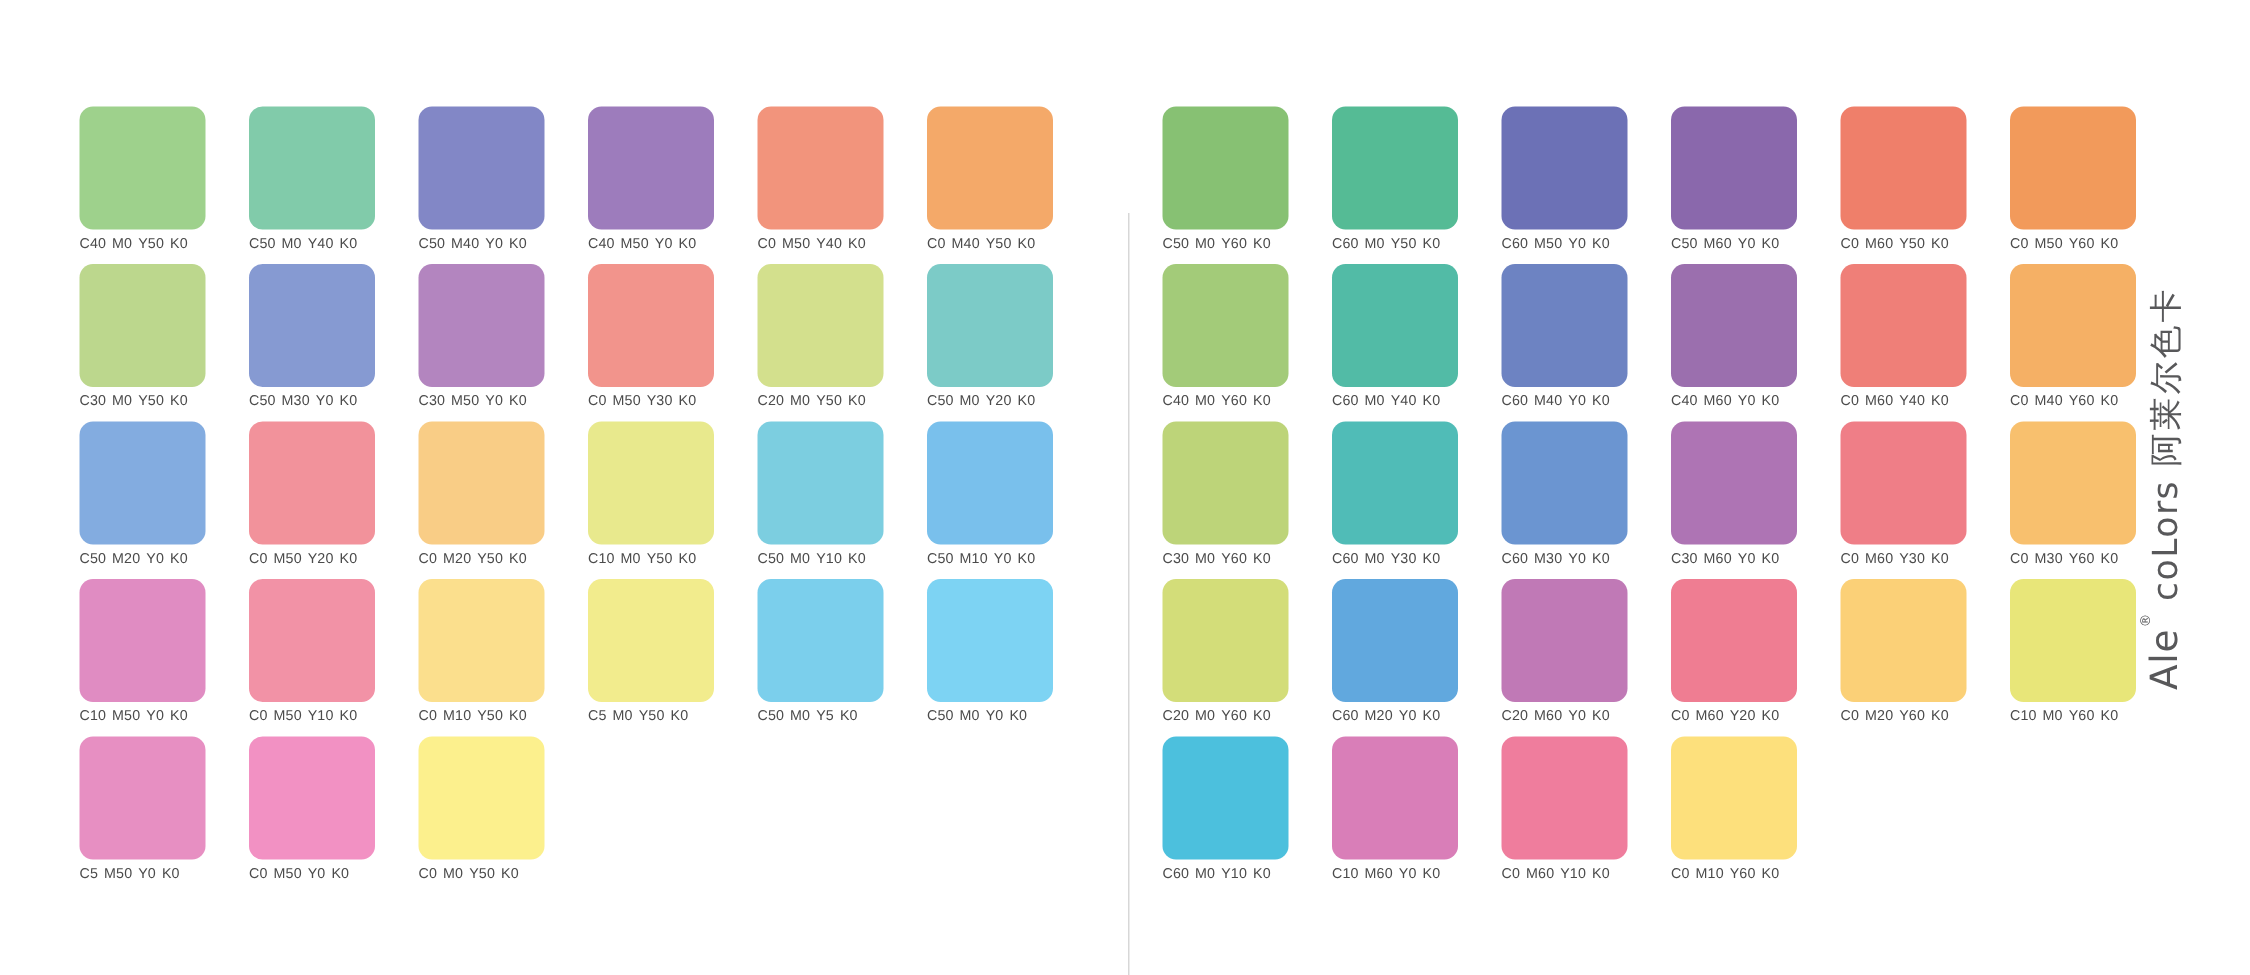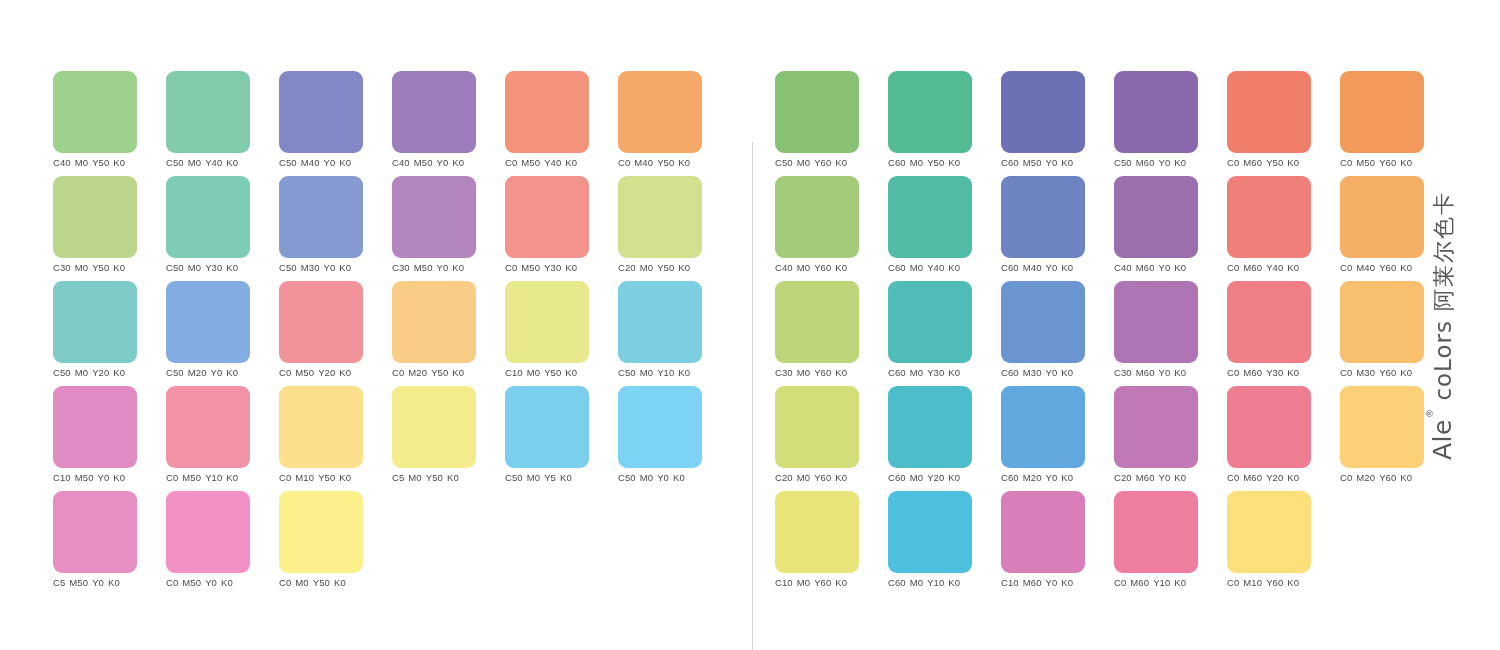--- a/index.html
+++ b/index.html
@@ -149,24 +149,20 @@
         </div>
         <div class="cell">
           <div class="swatch" style="background: rgb(244, 169, 105);"></div>
           <div class="cell-label"><span class="tok">C0</span><span class="tok">M40</span><span class="tok">Y50</span><span class="tok">K0</span></div>
         </div>
         <div class="cell">
           <div class="swatch" style="background: rgb(188, 215, 141);"></div>
           <div class="cell-label"><span class="tok">C30</span><span class="tok">M0</span><span class="tok">Y50</span><span class="tok">K0</span></div>
         </div>
         <div class="cell">
-          <div class="swatch" style="background: rgb(126, 203, 182);"></div>
-          <div class="cell-label"><span class="tok">C50</span><span class="tok">M0</span><span class="tok">Y30</span><span class="tok">K0</span></div>
-        </div>
-        <div class="cell">
           <div class="swatch" style="background: rgb(134, 154, 210);"></div>
           <div class="cell-label"><span class="tok">C50</span><span class="tok">M30</span><span class="tok">Y0</span><span class="tok">K0</span></div>
         </div>
         <div class="cell">
           <div class="swatch" style="background: rgb(179, 133, 191);"></div>
           <div class="cell-label"><span class="tok">C30</span><span class="tok">M50</span><span class="tok">Y0</span><span class="tok">K0</span></div>
         </div>
         <div class="cell">
           <div class="swatch" style="background: rgb(242, 148, 140);"></div>
           <div class="cell-label"><span class="tok">C0</span><span class="tok">M50</span><span class="tok">Y30</span><span class="tok">K0</span></div>
@@ -191,20 +187,24 @@
           <div class="swatch" style="background: rgb(249, 205, 134);"></div>
           <div class="cell-label"><span class="tok">C0</span><span class="tok">M20</span><span class="tok">Y50</span><span class="tok">K0</span></div>
         </div>
         <div class="cell">
           <div class="swatch" style="background: rgb(232, 233, 141);"></div>
           <div class="cell-label"><span class="tok">C10</span><span class="tok">M0</span><span class="tok">Y50</span><span class="tok">K0</span></div>
         </div>
         <div class="cell">
           <div class="swatch" style="background: rgb(124, 206, 224);"></div>
           <div class="cell-label"><span class="tok">C50</span><span class="tok">M0</span><span class="tok">Y10</span><span class="tok">K0</span></div>
+        </div>
+        <div class="cell">
+          <div class="swatch" style="background: rgb(121, 192, 236);"></div>
+          <div class="cell-label"><span class="tok">C50</span><span class="tok">M10</span><span class="tok">Y0</span><span class="tok">K0</span></div>
         </div>
         <div class="cell">
           <div class="swatch" style="background: rgb(224, 140, 194);"></div>
           <div class="cell-label"><span class="tok">C10</span><span class="tok">M50</span><span class="tok">Y0</span><span class="tok">K0</span></div>
         </div>
         <div class="cell">
           <div class="swatch" style="background: rgb(242, 146, 166);"></div>
           <div class="cell-label"><span class="tok">C0</span><span class="tok">M50</span><span class="tok">Y10</span><span class="tok">K0</span></div>
         </div>
         <div class="cell">
@@ -306,24 +306,20 @@
           <div class="swatch" style="background: rgb(239, 126, 135);"></div>
           <div class="cell-label"><span class="tok">C0</span><span class="tok">M60</span><span class="tok">Y30</span><span class="tok">K0</span></div>
         </div>
         <div class="cell">
           <div class="swatch" style="background: rgb(248, 192, 110);"></div>
           <div class="cell-label"><span class="tok">C0</span><span class="tok">M30</span><span class="tok">Y60</span><span class="tok">K0</span></div>
         </div>
         <div class="cell">
           <div class="swatch" style="background: rgb(211, 221, 121);"></div>
           <div class="cell-label"><span class="tok">C20</span><span class="tok">M0</span><span class="tok">Y60</span><span class="tok">K0</span></div>
-        </div>
-        <div class="cell">
-          <div class="swatch" style="background: rgb(78, 189, 203);"></div>
-          <div class="cell-label"><span class="tok">C60</span><span class="tok">M0</span><span class="tok">Y20</span><span class="tok">K0</span></div>
         </div>
         <div class="cell">
           <div class="swatch" style="background: rgb(97, 168, 222);"></div>
           <div class="cell-label"><span class="tok">C60</span><span class="tok">M20</span><span class="tok">Y0</span><span class="tok">K0</span></div>
         </div>
         <div class="cell">
           <div class="swatch" style="background: rgb(192, 121, 182);"></div>
           <div class="cell-label"><span class="tok">C20</span><span class="tok">M60</span><span class="tok">Y0</span><span class="tok">K0</span></div>
         </div>
         <div class="cell">

